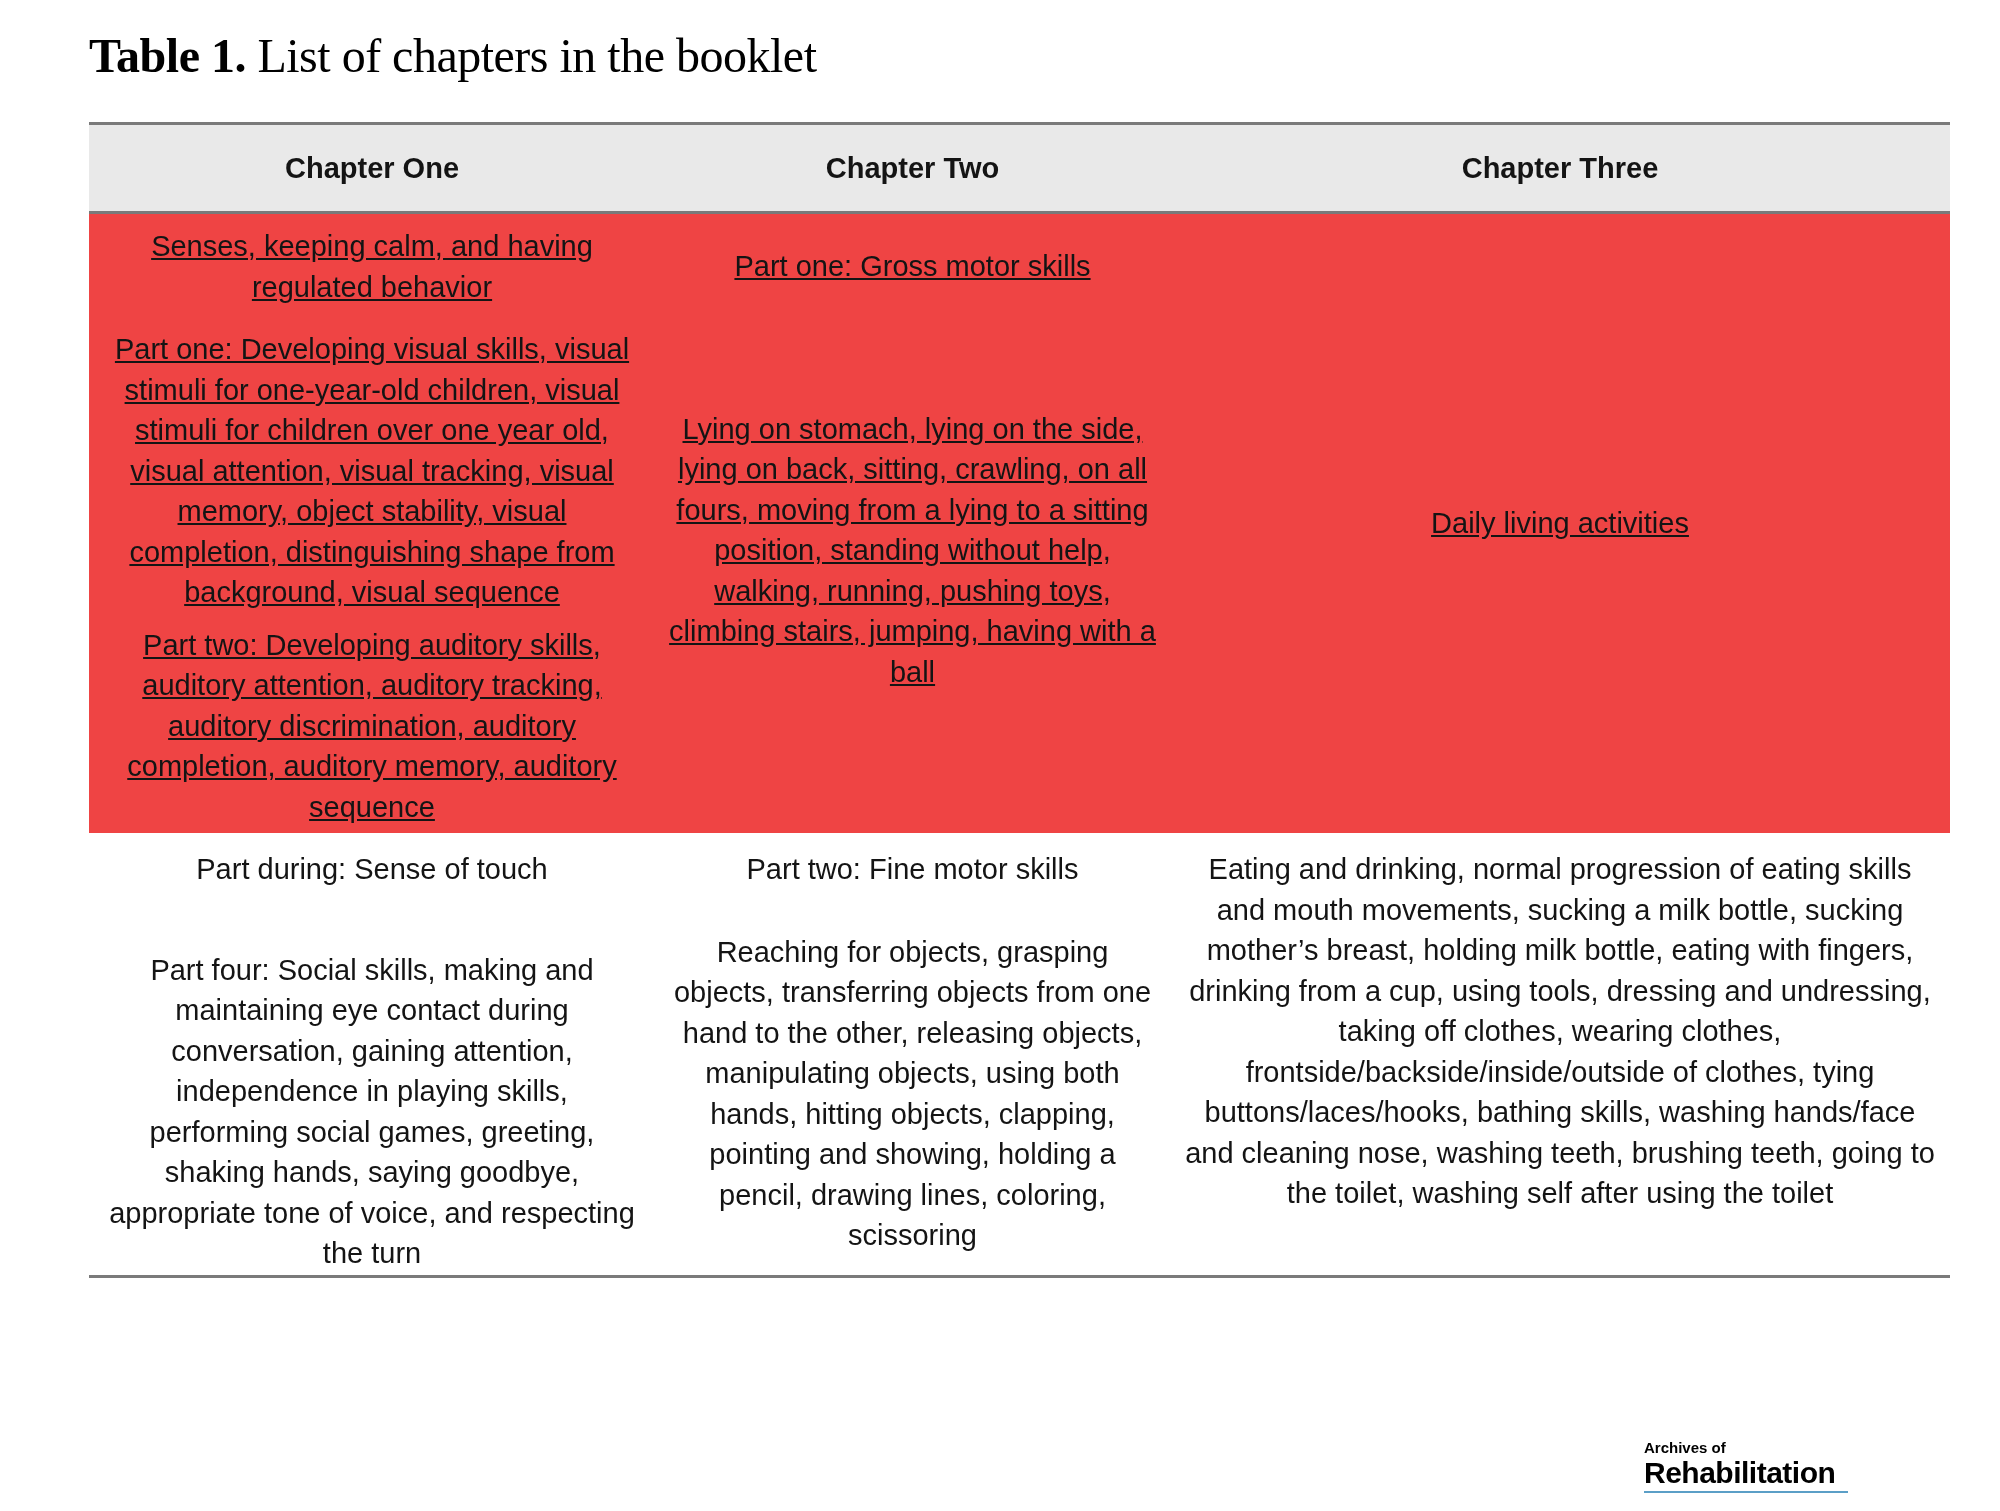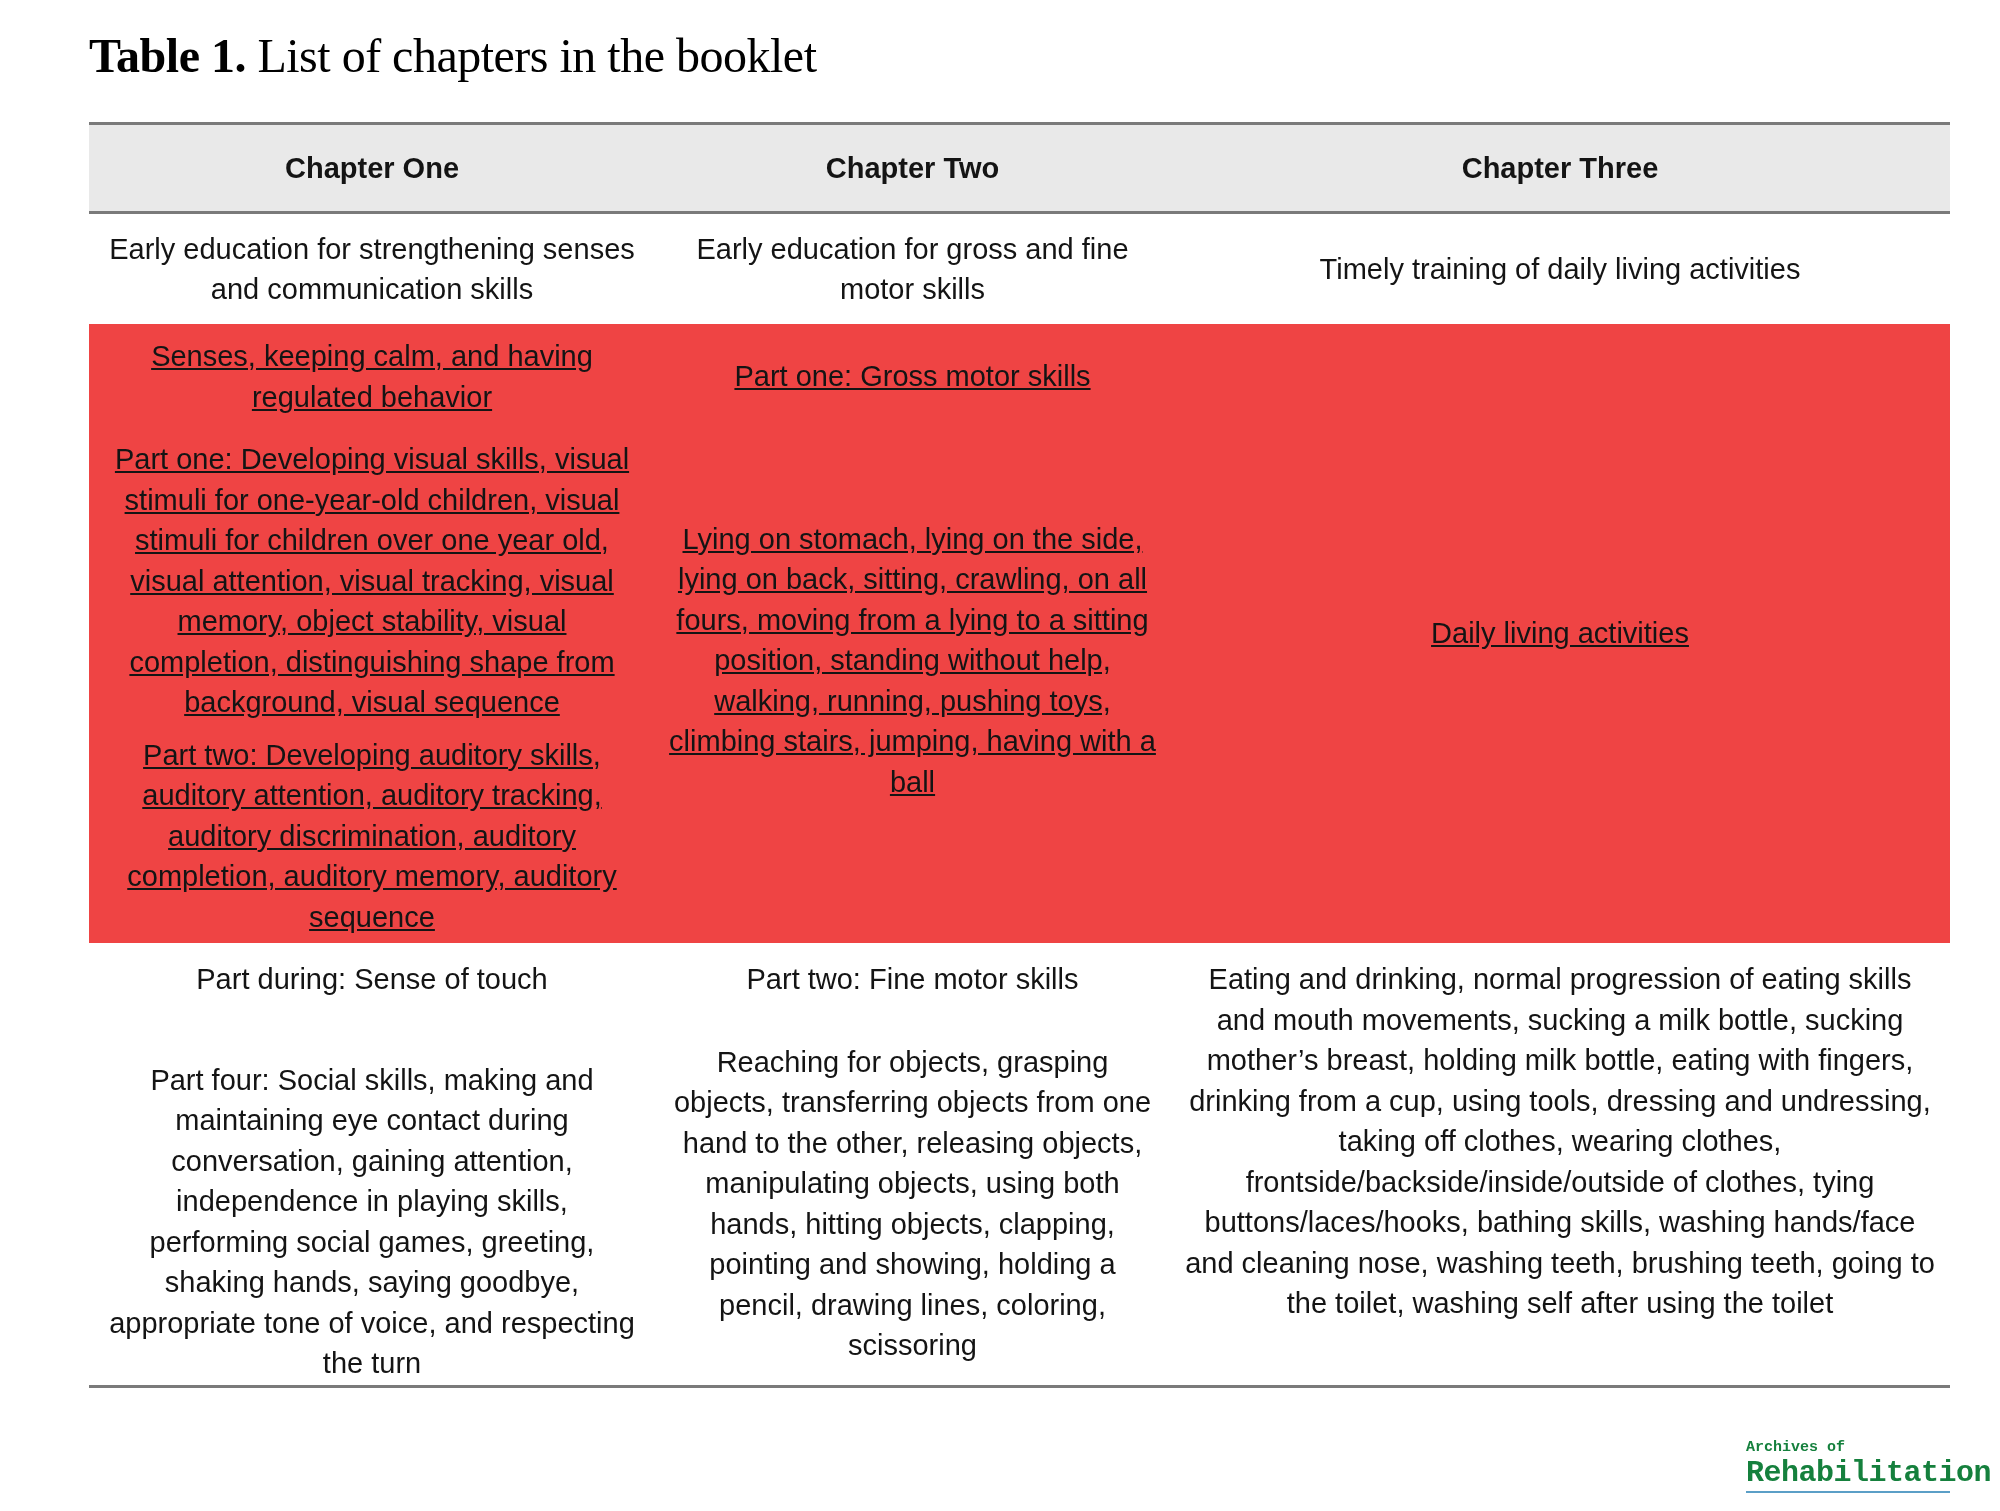--- a/index.html
+++ b/index.html
@@ -34,22 +34,22 @@
     .c2-gray .p1 { margin-top: 32px; }
     .c2-gray .p2 { margin-top: 122px; }
     .c3-gray { vertical-align: middle !important; }
     .c1-white .p1 { margin-top: 16px; }
     .c1-white .p2 { margin-top: 60px; }
     .c2-white .p1 { margin-top: 16px; }
     .c2-white .p2 { margin-top: 42px; }
     .c3-white .p1 { margin-top: 16px; }
     .c3-white { font-size: 29px; }
     .logo {
-      position: absolute; left: 1746px; top: 1440px; width: 206px;
-      font-family: Liberation Mono, monospace; color: #15803d;
+      position: absolute; left: 1644px; top: 1440px; width: 206px;
+      font-family: Liberation Sans, sans-serif; color: #000000;
     }
     .logo .small { font-size: 15px; font-weight: bold; line-height: 16px; display: block; }
     .logo .big { font-size: 30px; font-weight: bold; line-height: 34px; display: block; letter-spacing: -0.5px; }
     .logo .underline { height: 2px; background: #5b9fc7; width: 204px; margin-top: 1px; }
   </style>
 </head>
 <body>
 
 <div class="caption">
   <span class="label">Table 1.</span>
@@ -64,25 +64,20 @@
         <col class="c3">
       </colgroup>
     <thead>
       <tr>
         <th>Chapter One</th>
         <th>Chapter Two</th>
         <th>Chapter Three</th>
       </tr>
     </thead>
     <tbody>
-      <tr class="intro-row">
-        <td>Early education for strengthening senses and communication skills</td>
-        <td>Early education for gross and fine motor skills</td>
-        <td>Timely training of daily living activities</td>
-      </tr>
       <tr class="gray-row">
         <td class="c1-gray">
           <span class="para p1">Senses, keeping calm, and having regulated behavior</span>
           <span class="para p2">Part one: Developing visual skills, visual stimuli for one-year-old children, visual stimuli for children over one year old, visual attention, visual tracking, visual memory, object stability, visual completion, distinguishing shape from background, visual sequence</span>
           <span class="para p3">Part two: Developing auditory skills, auditory attention, auditory tracking, auditory discrimination, auditory completion, auditory memory, auditory sequence</span>
         </td>
         <td class="c2-gray">
           <span class="para p1">Part one: Gross motor skills</span>
           <span class="para p2">Lying on stomach, lying on the side, lying on back, sitting, crawling, on all fours, moving from a lying to a sitting position, standing without help, walking, running, pushing toys, climbing stairs, jumping, having with a ball</span>
         </td>

